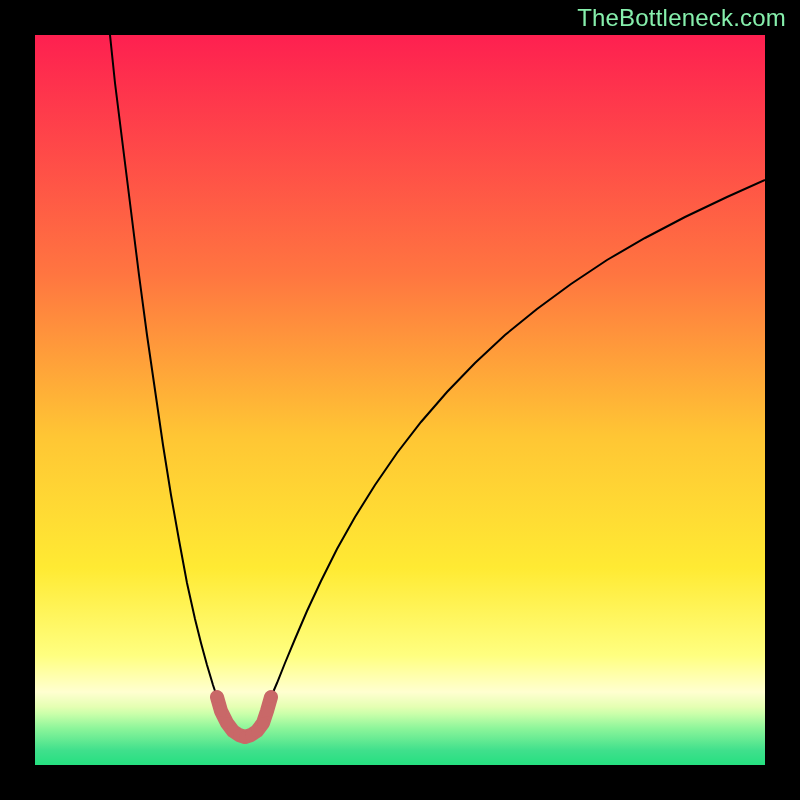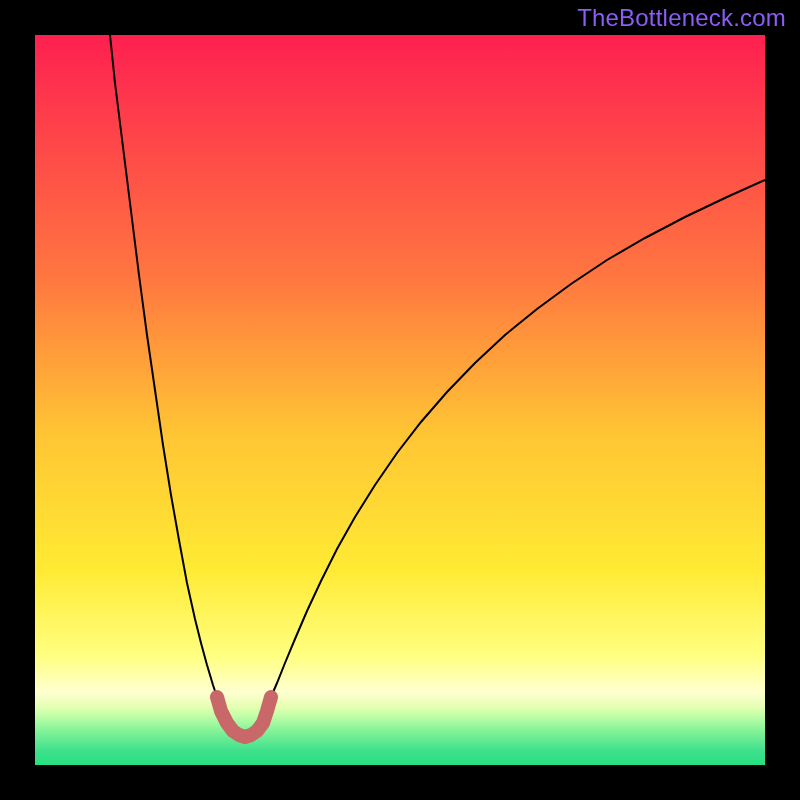--- a/index.html
+++ b/index.html
@@ -13,21 +13,21 @@
   .outer {
     position: relative;
     width: 800px;
     height: 800px;
     background: #000000;
   }
   .watermark {
     position: absolute;
     top: 4px;
     right: 14px;
-    color: #8b5cf6;
+    color: #86efac;
     font-family: Arial, Helvetica, sans-serif;
     font-size: 24px;
     font-weight: 500;
     letter-spacing: 0.2px;
     z-index: 10;
   }
   .plot-wrap {
     position: absolute;
     left: 35px;
     top: 35px;

